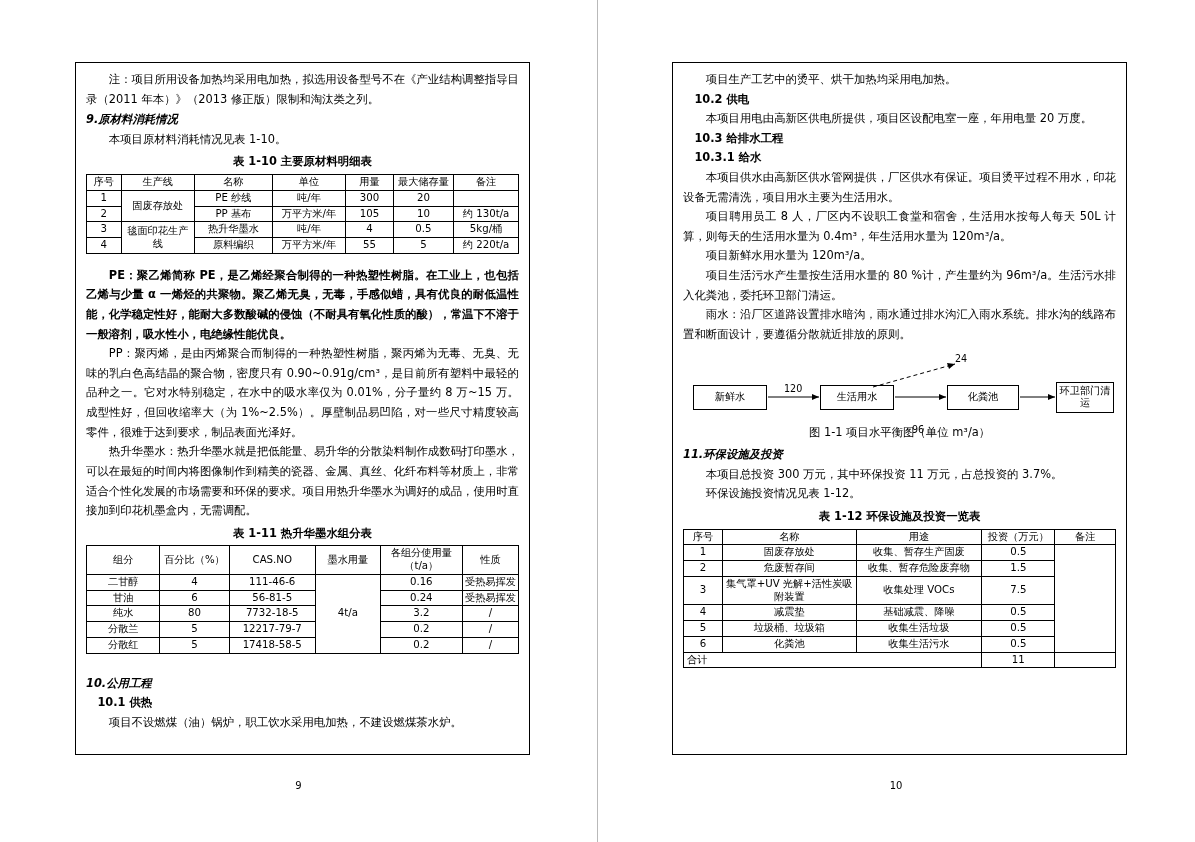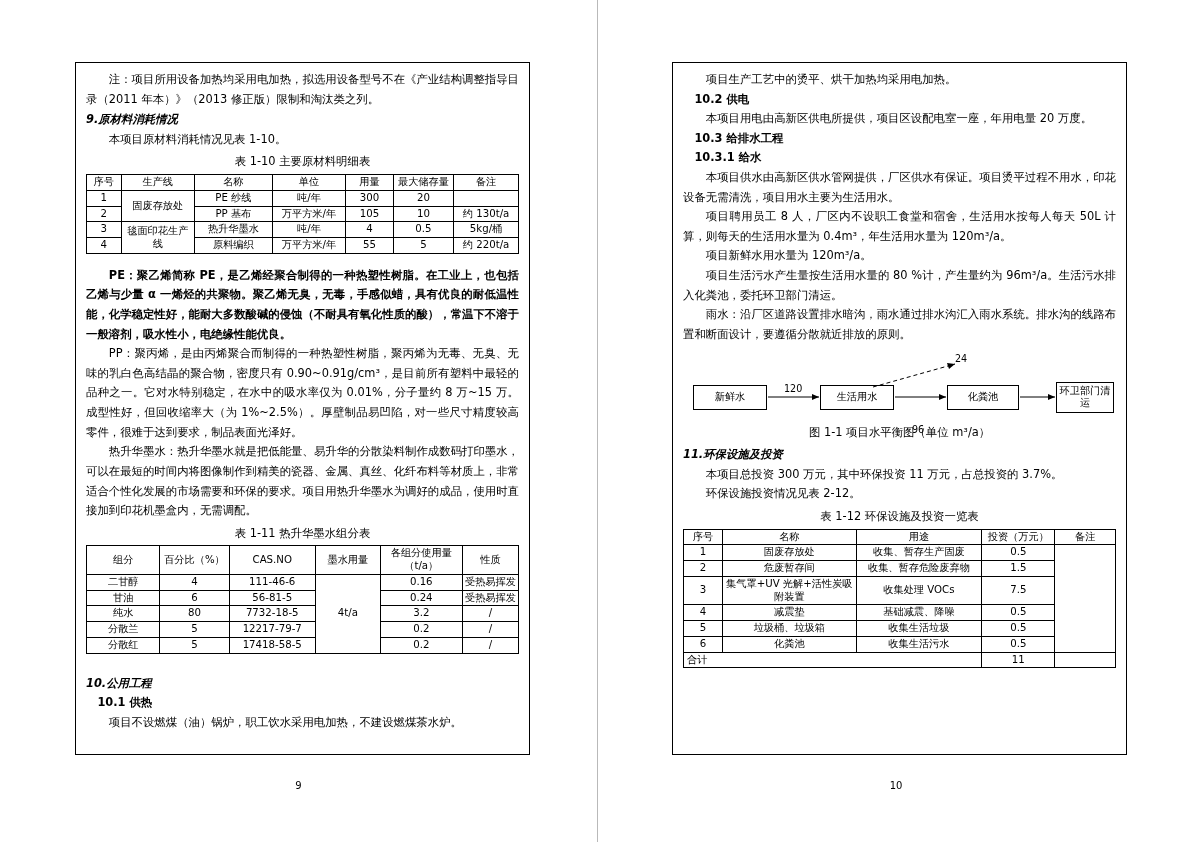--- a/index.html
+++ b/index.html
@@ -28,21 +28,21 @@
     left:11px;right:11px;top:8px;
     font-family:"DejaVu Sans","Liberation Sans",sans-serif;
     font-size:11.4px;
     line-height:1.72;
     text-align:justify;
   }
   p{margin:0;}
   .ind{text-indent:2em;}
   .h{font-weight:bold;margin-top:1px;font-style:italic;}
   .h-ind{font-weight:bold;text-indent:1em;}
-  .tbl-cap{text-align:center;font-weight:normal;margin:3px 0 2px 0;font-size:11.4px;}
+  .tbl-cap{text-align:center;font-weight:bold;margin:3px 0 2px 0;font-size:11.4px;}
   table{border-collapse:collapse;width:100%;font-size:10.2px;line-height:1.25;}
   table td,table th{border:1px solid #000;text-align:center;padding:1px 2px;font-weight:normal;}
   table th{font-weight:normal;}
   .pagenum{
     position:absolute;
     width:100%;text-align:center;
     top:780px;left:0;font-size:10px;
   }
   .flowbox{position:relative;height:70px;margin:6px 0 2px 0;}
   .fb{
@@ -216,21 +216,21 @@
         <div class="fb" style="left:264px;top:34px;width:72px;height:25px;">化粪池</div>
         <div class="fb" style="left:373px;top:31px;width:58px;height:31px;">环卫部门清运</div>
         <div class="flow-label" style="left:101px;top:30px;">120</div>
         <div class="flow-label" style="left:229px;top:30px;margin-top:41px;">96</div>
         <div class="flow-label" style="left:272px;top:0px;">24</div>
       </div>
       <div class="fig-cap">图 1-1   项目水平衡图（单位  m³/a）</div>
 
       <p class="h">11.环保设施及投资</p>
       <p class="ind">本项目总投资 300 万元，其中环保投资 11 万元，占总投资的 3.7%。</p>
-      <p class="ind">环保设施投资情况见表 2-12。</p>
+      <p class="ind">环保设施投资情况见表 1-12。</p>
 
       <div class="tbl-cap">表 1-12   环保设施及投资一览表</div>
       <table>
         <tbody>
             <tr>
           <th style="width:9%">序号</th>
           <th style="width:31%">名称</th>
           <th style="width:29%">用途</th>
           <th style="width:17%">投资（万元）</th>
           <th style="width:14%">备注</th>

